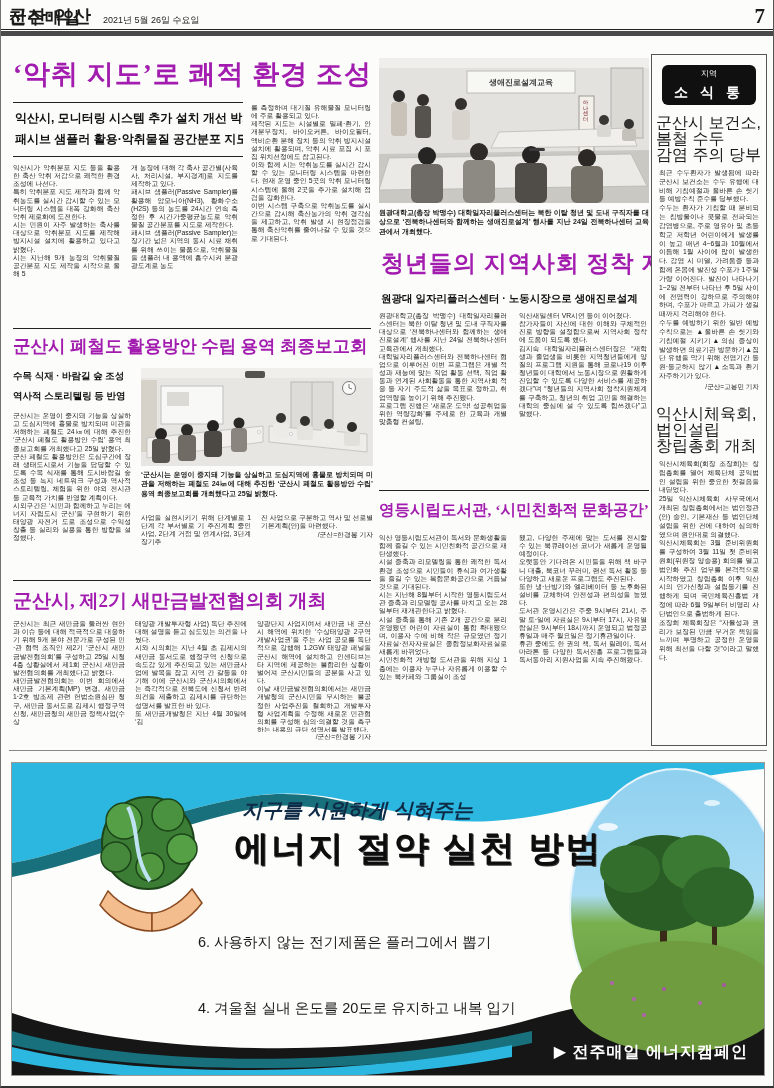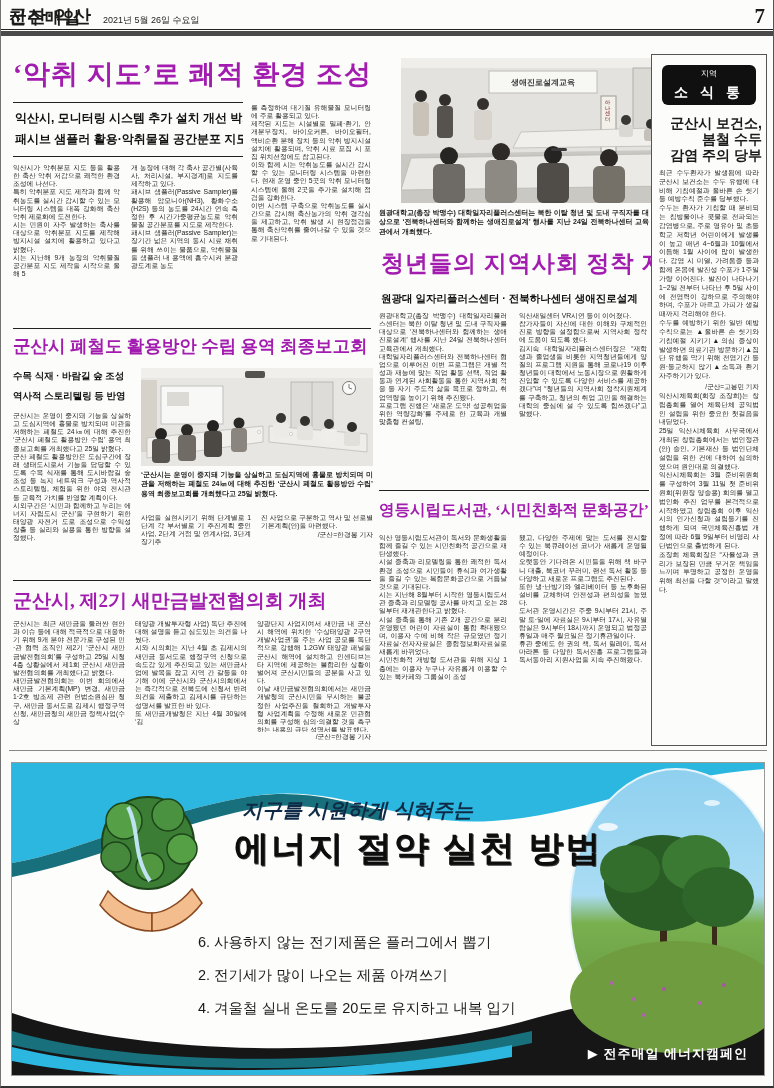--- a/index.html
+++ b/index.html
@@ -23,30 +23,30 @@
   
   .bcol{font-size:6.8px;line-height:1.2;text-align:justify;white-space:pre-line;color:#222;overflow:hidden;}
   .caption{font-size:7px;line-height:1.35;font-weight:600;text-align:justify;color:#222;white-space:pre-line;overflow:hidden;}
   .byline{font-size:6.8px;text-align:right;color:#222;}
   
   .sidebox{left:650px;top:54px;width:116px;height:692px;border:1px solid #555;box-sizing:border-box;background:#fcfcfa;overflow:hidden;}
   .sidebox-hd{margin:10px;background:#101010;color:#fff;border-radius:6px 6px 6px 6px;
               display:flex;align-items:center;padding:3px 7px;gap:5px;flex-direction:column;}
   .sidebox-hd .sm{font-size:8px;}
   .sidebox-hd .lg{font-size:14px;font-weight:900;letter-spacing:4px;}
-  .side-title{font-weight:700;font-size:14px;text-align:right;line-height:16px;margin:8px 4px 6px;}
+  .side-title{font-weight:400;font-size:16px;text-align:left;line-height:16px;margin:8px 4px 6px;}
   .side-body{font-size:6.8px;line-height:1.3;text-align:justify;white-space:pre-line;margin:0 7px;color:#222;}
   .side-byline{font-size:6.6px;text-align:right;margin:2px 7px 0;}
   
   .ad{left:10px;top:762px;width:754px;height:314px;border:1px solid #9a9a98;box-sizing:border-box;background:#fff;overflow:hidden;}
   .ad-tagline{left:240px;top:796px;font-size:20px;font-weight:800;font-style:italic;color:#0e2a46;}
   .ad-title{left:232px;top:824px;font-size:35px;font-weight:900;letter-spacing:2px;color:#0d0d0d;
             text-shadow:1px 1px 0 #333;}
   .ad-item{left:186px;width:370px;font-size:14.5px;color:#1a1a1a;font-weight:500;white-space:nowrap;}
-  .ad-footer{position:absolute;right:16px;bottom:12px;color:#fff;font-size:13px;font-weight:600;letter-spacing:1px;}
+  .ad-footer{position:absolute;right:16px;bottom:12px;color:#fff;font-size:16px;font-weight:600;letter-spacing:1px;}
 </style>
 </head>
 <body>
 
 <div class="page">
 
   <div class="abs hdr">
     <span class="masthead">전주매일</span>
     <span class="hdr-date">2021년 5월 26일 수요일</span>
     <span class="hdr-section">군산·익산</span>
@@ -66,21 +66,21 @@
 시는 민원이 자주 발생하는 축사를 대상으로 악취분포 지도를 제작해 방지시설 설치에 활용하고 있다고 밝혔다.
 시는 지난해 9개 농장의 악취물질 공간분포 지도 제작을 시작으로 올해 5</div>
   <div class="abs bcol" style="left:130px;top:164px;width:107px;height:158px;">개 농장에 대해 각 축사 공간별(사육사, 처리시설, 부지경계)로 지도를 제작하고 있다.
 패시브 샘플러(Passive Sampler)를 활용해 암모니아(NH3), 황화수소(H2S) 등의 농도를 24시간 연속 측정한 후 시간가중평균농도로 악취물질 공간분포를 지도로 제작한다.
 패시브 샘플러(Passive Sampler)는 장기간 넓은 지역의 동시 시료 채취를 위해 쓰이는 물품으로, 악취물질을 샘플러 내 용액에 흡수시켜 분광광도계로 농도</div>
   <div class="abs bcol" style="left:250px;top:104px;width:120px;height:218px;">를 측정하며 대기질 유해물질 모니터링에 주로 활용되고 있다.
 제작된 지도는 시설별로 밀폐·환기, 안개분무장치, 바이오커튼, 바이오필터, 액비순환 분해 장치 등의 악취 방지시설 설치에 활용되며, 악취 시료 포집 시 포집 위치선정에도 참고된다.
 이와 함께 시는 악취농도를 실시간 감시할 수 있는 모니터링 시스템을 마련한다. 현재 운영 중인 5곳의 악취 모니터링 시스템에 올해 2곳을 추가로 설치해 점검을 강화한다.
 이번 시스템 구축으로 악취농도를 실시간으로 감시해 축산농가의 악취 경각심을 제고하고, 악취 발생 시 현장점검을 통해 축산악취를 줄여나갈 수 있을 것으로 기대된다.</div>
 
-  <div class="abs" style="left:378px;top:58px;width:270px;height:145px;margin-left:22px;">
+  <div class="abs" style="left:378px;top:58px;width:270px;height:145px;">
     <svg width="270" height="145" viewBox="0 0 270 145" xmlns="http://www.w3.org/2000/svg">
       <rect x="0" y="0" width="270" height="145" fill="#e3e2df"></rect>
       <rect x="0" y="0" width="270" height="10" fill="#efeeeb"></rect>
       <polygon points="0,96 270,92 270,145 0,145" fill="#c9c8c3"></polygon>
       <rect x="232" y="10" width="32" height="70" fill="#dbd9d4" stroke="#b0afab" stroke-width="1"></rect>
       <rect x="88" y="13" width="108" height="22" fill="#f7f7f4" stroke="#bdbcb8" stroke-width="1"></rect>
       <text x="142" y="27" font-size="8" text-anchor="middle" fill="#3a3a3a" font-weight="bold">생애진로설계교육</text>
       <rect x="200" y="38" width="15" height="56" fill="#f3f0ea" stroke="#9b9994" stroke-width="1"></rect>
       <text x="207" y="48" font-size="5.5" text-anchor="middle" fill="#7a2430" style="writing-mode:vertical-rl;">하나센터</text>
 
@@ -107,21 +107,21 @@
       <circle cx="152" cy="97" r="9" fill="#262422"></circle>
         <rect x="136" y="105" width="32" height="40" rx="6" fill="#504d49"></rect>
       <circle cx="208" cy="100" r="9" fill="#2b2825"></circle>
         <rect x="192" y="108" width="32" height="37" rx="6" fill="#767168"></rect>
       <rect x="150" y="90" width="16" height="3" rx="1.5" fill="#3a3a3a"></rect>
     </svg>
   </div>
   <div class="abs caption" style="left:378px;top:208px;width:270px;height:34px;">원광대학교(총장 박맹수) 대학일자리플러스센터는 북한 이탈 청년 및 도내 구직자를 대상으로 ‘전북하나센터와 함께하는 생애진로설계’ 행사를 지난 24일 전북하나센터 교육관에서 개최했다.</div>
 
   <div class="abs h-serif" style="left:380px;top:248px;font-size:23px;letter-spacing:1px;width:268px;">청년들의 지역사회 정착 지원</div>
-  <div class="abs subhead" style="left:380px;top:288px;font-size:10.5px;width:268px;">원광대 일자리플러스센터 · 전북하나센터 생애진로설계</div>
+  <div class="abs subhead" style="left:380px;top:288px;font-size:10.5px;width:268px;">원광대 일자리플러스센터 · 노동시장으로 생애진로설계</div>
   <div class="abs bcol" style="left:378px;top:312px;width:128px;height:170px;">원광대학교(총장 박맹수) 대학일자리플러스센터는 북한 이탈 청년 및 도내 구직자를 대상으로 ‘전북하나센터와 함께하는 생애진로설계’ 행사를 지난 24일 전북하나센터 교육관에서 개최했다.
 대학일자리플러스센터와 전북하나센터 협업으로 이루어진 이번 프로그램은 개별 적성과 재능에 맞는 직업 활동 선택, 직업 활동과 연계된 사회활동을 통한 지역사회 적응 등 자기 주도적 삶을 목표로 정하고, 취업역량을 높이기 위해 추진됐다.
 프로그램 진행은 ‘새로운 도약! 성공취업을 위한 역량강화’를 주제로 한 교육과 개별 맞춤형 컨설팅,</div>
   <div class="abs bcol" style="left:518px;top:312px;width:128px;height:170px;">익산새일센터 VR시연 등이 이어졌다.
 참가자들이 자신에 대한 이해와 구체적인 진로 방향을 설정함으로써 지역사회 정착에 도움이 되도록 했다.
 김지숙 대학일자리플러스센터장은 “재학생과 졸업생을 비롯한 지역청년들에게 양질의 프로그램 지원을 통해 코로나19 이후 청년들이 대학에서 노동시장으로 원활하게 진입할 수 있도록 다양한 서비스를 제공하겠다”며 “청년들의 지역사회 정착지원체계를 구축하고, 청년의 취업 고민을 해결하는 대학의 중심에 설 수 있도록 힘쓰겠다”고 말했다.</div>
 
   <div class="abs rule" style="left:12px;top:328px;width:358px;"></div>
   <div class="abs" style="left:12px;top:366px;width:122px;">
     <div class="subhead" style="font-size:9.5px;line-height:20px;">수목 식재 · 바람길 숲 조성</div>
@@ -209,20 +209,24 @@
       <span class="lg">소 식 통</span>
     </div>
     <div class="side-title">
       <div>군산시 보건소, 봄철 수두</div>
       <div>감염 주의 당부</div>
     </div>
     <div class="side-body">최근 수두환자가 발생됨에 따라 군산시 보건소는 수두 유행에 대비해 기침예절과 올바른 손 씻기 등 예방수칙 준수를 당부했다.
 수두는 환자가 기침할 때 분비되는 침방울이나 콧물로 전파되는 감염병으로, 주로 영유아 및 초등학교 저학년 어린이에게 발생률이 높고 매년 4~6월과 10월에서 이듬해 1월 사이에 많이 발생한다. 감염 시 미열, 가려움증 등과 함께 온몸에 발진성 수포가 1주일가량 이어진다. 발진이 나타나기 1~2일 전부터 나타난 후 5일 사이에 전염력이 강하므로 주의해야 하며, 수포가 마르고 가피가 생길 때까지 격리해야 한다.
 수두를 예방하기 위한 일반 예방수칙으로는 ▲올바른 손 씻기와 기침예절 지키기▲의심 증상이 발생하면 의료기관 방문하기▲집단 유행을 막기 위해 전염기간 등원·등교하지 않기▲소독과 환기 자주하기가 있다.</div>
     <div class="side-byline">/군산=고봉민 기자</div>
+    <div class="side-title" style="margin-top:14px;">
+      <div>익산시체육회, 법인설립</div>
+      <div>창립총회 개최</div>
+    </div>
     <div class="side-body">익산시체육회(회장 조장희)는 창립총회를 열어 체육단체 공익법인 설립을 위한 중요한 첫걸음을 내딛었다.
 25일 익산시체육회 사무국에서 개최된 창립총회에서는 법인정관(안) 승인, 기본재산 등 법인단체 설립을 위한 건에 대하여 심의하였으며 원안대로 의결했다.
 익산시체육회는 3월 준비위원회를 구성하여 3월 11일 첫 준비위원회(위원장 양승용) 회의를 열고 법인화 추진 업무를 본격적으로 시작하였고 창립총회 이후 익산시의 인가신청과 설립등기를 진행하게 되며 국민체육진흥법 개정에 따라 6월 9일부터 비영리 사단법인으로 출범하게 된다.
 조장희 체육회장은 “자율성과 권리가 보장된 만큼 무거운 책임을 느끼며 투명하고 공정한 운영을 위해 최선을 다할 것”이라고 말했다.</div>
   </div>
 
   <div class="abs rule" style="left:8px;top:750px;width:758px;background:#888;"></div>
 
   <div class="abs ad">
     <svg class="abs" style="left:0;top:0;" width="752" height="312" viewBox="0 0 752 312" xmlns="http://www.w3.org/2000/svg">
@@ -268,18 +272,17 @@
         <circle cx="104" cy="94" r="15" fill="#46893c" stroke="#1c4519" stroke-width="1.5"></circle>
         <circle cx="138" cy="104" r="14" fill="#50973f" stroke="#1c4519" stroke-width="1.5"></circle>
         <path d="M116,44 C128,66 120,92 138,118" stroke="#bfe3f2" stroke-width="4" fill="none"></path>
         <path d="M96,128 C110,144 128,150 140,150 L140,168 C120,168 100,158 88,142 Z" fill="#f4bd8d" stroke="#8a4a20" stroke-width="1.5"></path>
         <path d="M180,126 C166,143 150,150 140,150 L140,168 C160,168 178,156 190,140 Z" fill="#f4bd8d" stroke="#8a4a20" stroke-width="1.5"></path>
       </g>
     </svg>
     <div class="abs ad-tagline" style="left:230px;top:34px;">지구를 시원하게 식혀주는</div>
     <div class="abs ad-title" style="left:222px;top:62px;">에너지 절약 실천 방법</div>
     <div class="abs ad-item" style="top:170px;">6.  사용하지 않는 전기제품은 플러그에서 뽑기</div>
-    <div class="abs ad-item" style="top:203px;">2.  전기세가 많이 나오는 제품 아껴쓰기</div>
     <div class="abs ad-item" style="top:236px;">4.  겨울철 실내 온도를 20도로 유지하고 내복 입기</div>
     <div class="ad-footer">▶  전주매일 에너지캠페인</div>
   </div>
 
 </div>
 
 </body></html>

